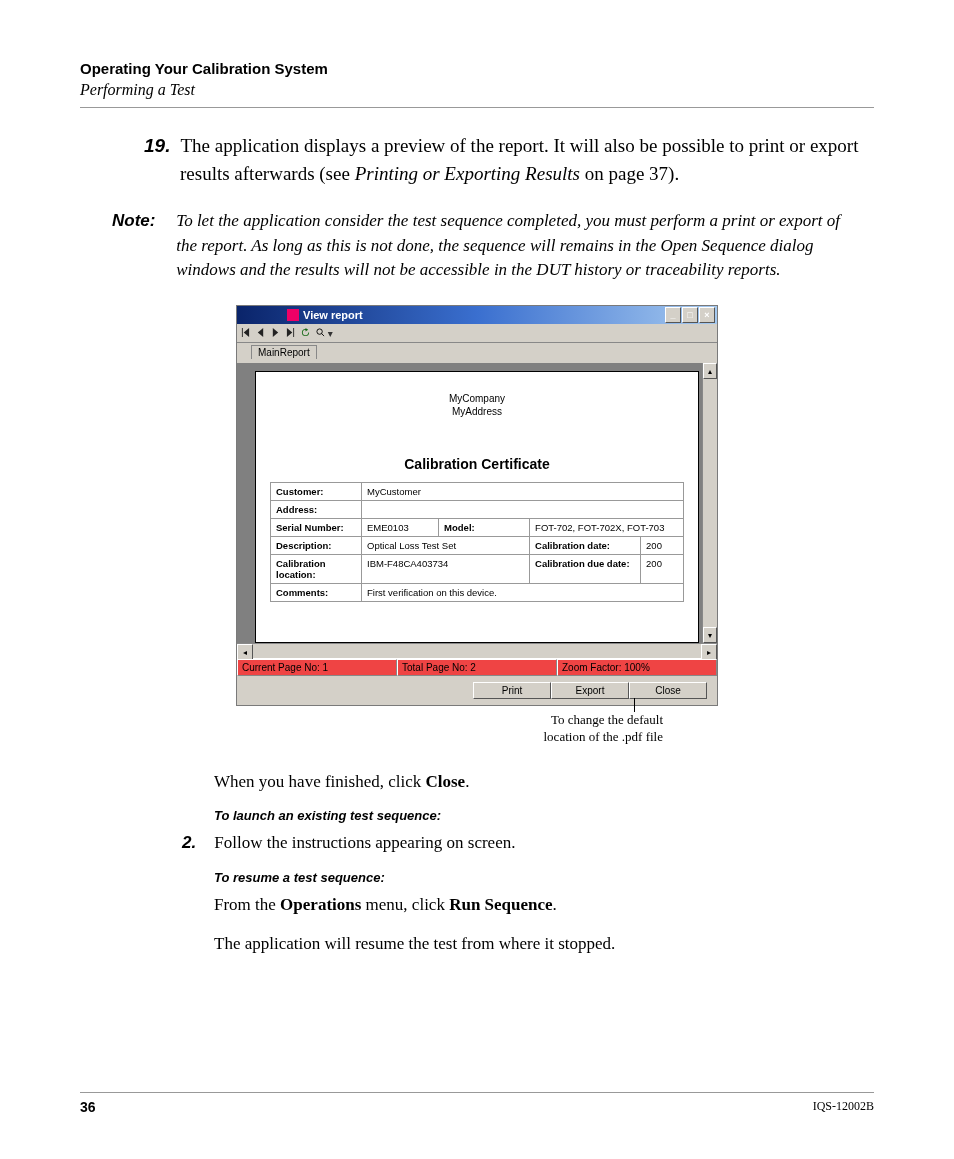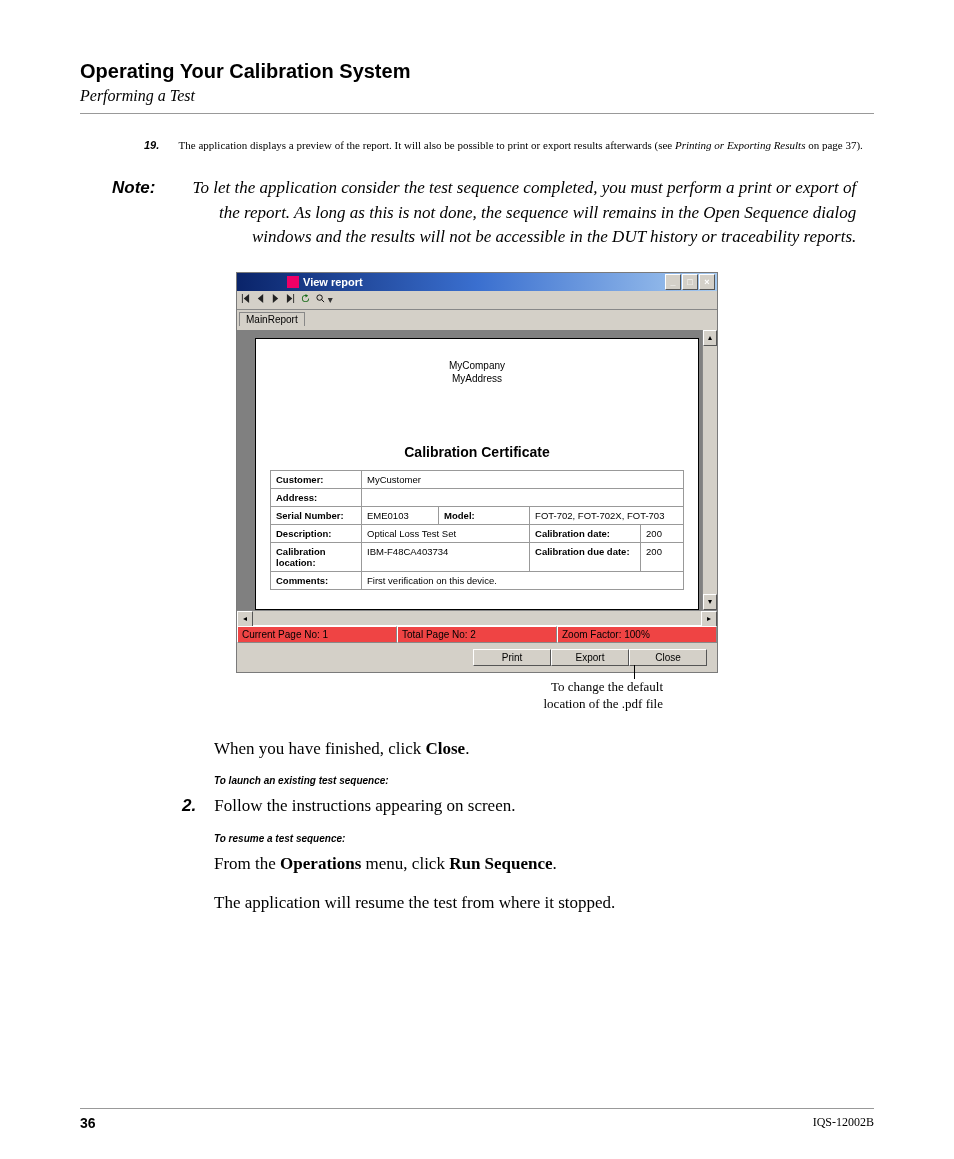--- a/index.html
+++ b/index.html
@@ -8,76 +8,76 @@
     font-family:Georgia,"Times New Roman",serif;
     color:#000;
   }
   .page{
     width:954px;
     height:1159px;
     position:relative;
     padding:60px 80px 40px 80px;
     box-sizing:border-box;
   }
-  .hdr-title{font-family:Verdana,Arial,sans-serif;font-weight:bold;font-size:20px;}
+  .hdr-title{font-family:Verdana,Arial,sans-serif;font-weight:bold;font-size:15px;}
   .hdr-sub{font-style:italic;font-size:16px;margin-top:4px;}
   .hdr-rule{border:none;border-top:1px solid #999;margin:8px 0 24px 0;}
-  .step{margin-left:100px;font-size:11px;line-height:1.45;margin-bottom:22px;}
+  .step{margin-left:100px;font-size:19px;line-height:1.45;margin-bottom:22px;}
   .step .num{font-family:Verdana,Arial,sans-serif;font-weight:bold;font-style:italic;display:inline-block;width:32px;margin-left:-36px;}
   .italic{font-style:italic;}
   .note{margin-left:36px;font-size:17px;line-height:1.45;margin-bottom:22px;}
   .note .lbl{font-family:Verdana,Arial,sans-serif;font-weight:bold;font-style:italic;display:inline-block;width:60px;margin-left:-4px;vertical-align:top;}
-  .note .txt{display:inline-block;width:680px;font-style:italic;vertical-align:top;text-align:right;}
+  .note .txt{display:inline-block;width:680px;font-style:italic;vertical-align:top;}
   .screenshot{
     width:480px;margin:0 auto 6px auto;
     border:1px solid #7a7a7a;
     font-family:Tahoma,Arial,sans-serif;
     font-size:10px;color:#000;
     background:#d4d0c8;
   }
   .titlebar{
     height:18px;
     background:linear-gradient(to right,#0a246a,#3a6fcf,#a6caf0);
     color:#fff;font-weight:bold;font-size:11px;
     display:flex;align-items:center;justify-content:space-between;
     padding:0 2px;
   }
   .titlebar .l{display:flex;align-items:center;gap:4px;margin-left:48px;}
   .tb-icon{width:12px;height:12px;background:#e06;}
   .winbtns{display:flex;gap:1px;}
   .winbtns span{width:14px;height:14px;background:#d4d0c8;border:1px solid #fff;border-right-color:#555;border-bottom-color:#555;display:flex;align-items:center;justify-content:center;font-size:9px;font-family:Arial;}
   .toolbar{height:18px;background:#d4d0c8;border-bottom:1px solid #888;display:flex;align-items:center;gap:6px;padding:0 4px;color:#333;}
   .toolbar svg{width:9px;height:9px;fill:#222;}
-  .tabrow{height:18px;background:#d4d0c8;padding:2px 2px 0 2px;}
+  .tabrow{height:18px;background:#d4d0c8;padding:2px 2px 0 14px;}
   .tab{display:inline-block;background:#d4d0c8;border:1px solid #888;border-bottom:none;padding:1px 6px;font-size:10px;}
   .reportarea{background:#808080;padding:8px 18px 0 18px;position:relative;}
   .paper{background:#fff;border:1px solid #000;min-height:250px;padding:20px 14px 0 14px;position:relative;}
   .paper .company{text-align:center;font-size:10px;line-height:1.3;}
-  .paper .cert{text-align:center;font-weight:bold;font-size:14px;margin:59px 0 10px 0;font-family:Arial,sans-serif;}
+  .paper .cert{text-align:center;font-weight:bold;font-size:14px;margin:38px 0 10px 0;font-family:Arial,sans-serif;}
   .infotbl{width:100%;border-collapse:collapse;font-size:9.5px;}
   .infotbl td{border:1px solid #999;padding:3px 5px;vertical-align:top;}
   .infotbl td.k{font-weight:bold;width:80px;}
   .infotbl td.k2{font-weight:bold;width:100px;}
   .vscroll{position:absolute;right:0;top:0;bottom:0;width:14px;background:#d4d0c8;border-left:1px solid #888;}
   .vscroll .btn{height:14px;background:#d4d0c8;border:1px solid #fff;border-right-color:#555;border-bottom-color:#555;display:flex;align-items:center;justify-content:center;font-size:8px;}
   .hscroll{height:14px;background:#d4d0c8;border-top:1px solid #888;display:flex;}
   .hscroll .btn{width:14px;height:14px;background:#d4d0c8;border:1px solid #fff;border-right-color:#555;border-bottom-color:#555;display:flex;align-items:center;justify-content:center;font-size:8px;}
   .status{display:flex;background:#ef4444;border-top:1px solid #fff;}
   .status .cell{flex:1;border:1px solid #888;border-top-color:#fff;border-left-color:#fff;padding:2px 4px;font-size:10px;}
   .btnrow{display:flex;justify-content:flex-end;gap:0;padding:6px 10px;background:#d4d0c8;}
   .winbutton{min-width:56px;text-align:center;font-size:10px;padding:2px 10px;background:#d4d0c8;border:1px solid #fff;border-right-color:#555;border-bottom-color:#555;}
   .callout{
     width:480px;margin:0 auto 24px auto;
     text-align:right;font-size:13px;line-height:1.3;
     padding-right:54px;box-sizing:border-box;position:relative;
   }
   .callout .line{position:absolute;right:82px;top:-14px;width:1px;height:14px;background:#000;}
   .body-text{margin-left:134px;font-size:17px;line-height:1.45;margin-bottom:14px;}
-  .subhead{margin-left:134px;font-family:Verdana,Arial,sans-serif;font-weight:bold;font-style:italic;font-size:10px;margin-bottom:8px;margin-top:10px;}
-  .footer{position:absolute;bottom:28px;left:80px;right:80px;border-top:1px solid #999;padding-top:6px;display:flex;justify-content:space-between;font-size:14px;}
+  .subhead{margin-left:134px;font-family:Verdana,Arial,sans-serif;font-weight:bold;font-style:italic;font-size:13px;margin-bottom:8px;margin-top:10px;}
+  .footer{position:absolute;bottom:44px;left:80px;right:80px;border-top:1px solid #999;padding-top:6px;display:flex;justify-content:space-between;font-size:14px;}
   .footer .pg{font-family:Verdana,Arial,sans-serif;font-weight:bold;}
   .footer .doc{font-size:12px;}
 </style>
 </head>
 <body>
 
 <div class="page">
 
   <div class="hdr-title">Operating Your Calibration System</div>
   <div class="hdr-sub">Performing a Test</div>

